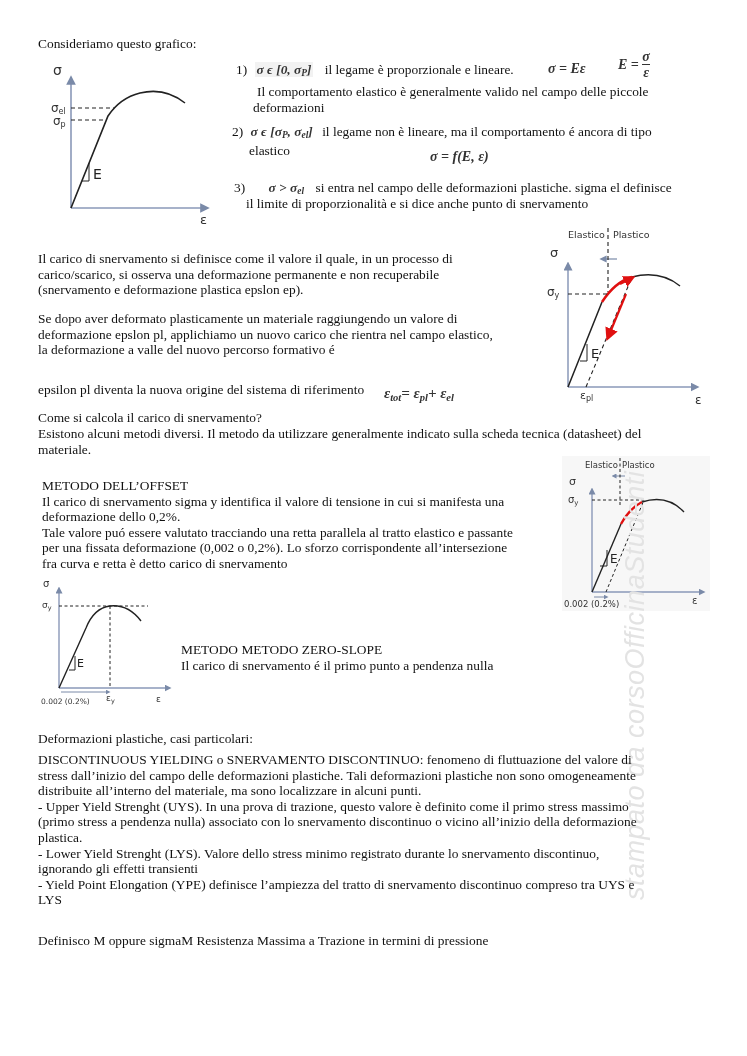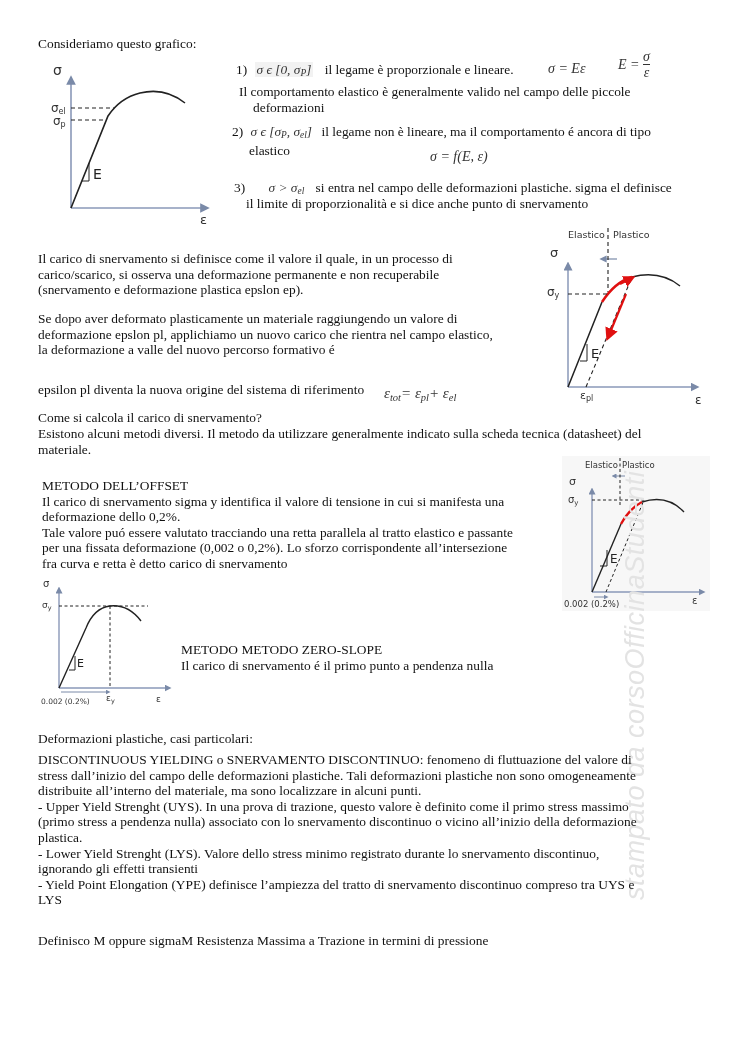--- a/index.html
+++ b/index.html
@@ -1,19 +1,19 @@
 <!DOCTYPE html>
 <html><head>
 <meta charset="utf-8">
 <style>
   html,body{margin:0;padding:0;background:#fff;}
   body{width:747px;height:1056px;position:relative;overflow:hidden;
        font-family:"Liberation Serif","DejaVu Serif",serif;color:#111;font-size:13.4px;line-height:15.6px;}
   .abs{position:absolute;}
-  .math{font-family:"Liberation Serif","DejaVu Serif",serif;font-style:italic;font-weight:normal;color:#333;}
+  .math{font-family:"Liberation Serif","DejaVu Serif",serif;font-style:italic;font-weight:bold;color:#333;}
   .math .sub{font-size:0.7em;vertical-align:-0.25em;}
   .p{white-space:nowrap;}
   .fig{position:absolute;}
   .fig svg{display:block;}
   .fig text{font-family:"DejaVu Sans","Liberation Sans",sans-serif;}
   .watermark{position:absolute;left:628px;top:900px;transform-origin:0 0;transform:rotate(-90deg);
     font-family:"Liberation Sans","DejaVu Sans",sans-serif;font-style:italic;font-size:27px;color:#e3e3e3;white-space:nowrap;letter-spacing:0.5px;}
   .frac{display:inline-block;vertical-align:middle;text-align:center;line-height:13px;}
   .frac span{display:block;}
   .frac .bar{border-top:1.2px solid #333;height:0;margin:1px 0;}
@@ -47,21 +47,21 @@
 <div class="abs p" style="left:236px;top:62px;">
   <span>1)</span>
   <span class="math" style="margin-left:4px;background:#f2f2f2;padding:0 2px;"><span>σ ϵ [0, σ</span><span class="sub">P</span><span>]</span></span>
   <span style="margin-left:8px;">il legame è proporzionale e lineare.</span>
 </div>
 <div class="abs p math" style="left:548px;top:61px;font-size:14px;">σ = Eε</div>
 <div class="abs p math" style="left:618px;top:50px;font-size:14px;">
   <span style="vertical-align:middle;">E =</span>
   <span class="frac"><span>σ</span><span class="bar"></span><span>ε</span></span>
 </div>
-<div class="abs p" style="left:239px;top:84px;">Il comportamento elastico è generalmente valido nel campo delle piccole</div>
+<div class="abs p" style="left:257px;top:84px;">Il comportamento elastico è generalmente valido nel campo delle piccole</div>
 <div class="abs p" style="left:253px;top:100px;">deformazioni</div>
 
 <div class="abs p" style="left:232px;top:124px;">
   <span>2)</span>
   <span class="math" style="margin-left:4px;"><span>σ ϵ [σ</span><span class="sub">P</span><span>, σ</span><span class="sub">el</span><span>]</span></span>
   <span style="margin-left:6px;">il legame non è lineare, ma il comportamento é ancora di tipo</span>
 </div>
 <div class="abs p" style="left:249px;top:143px;">elastico</div>
 <div class="abs p math" style="left:430px;top:149px;font-size:14px;text-align:center;">σ = f(E, ε)</div>
 

